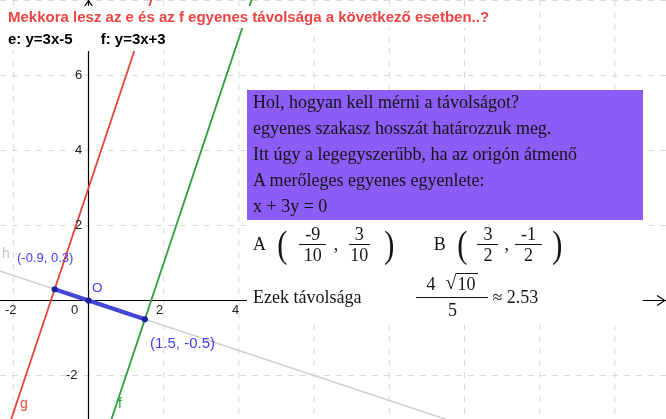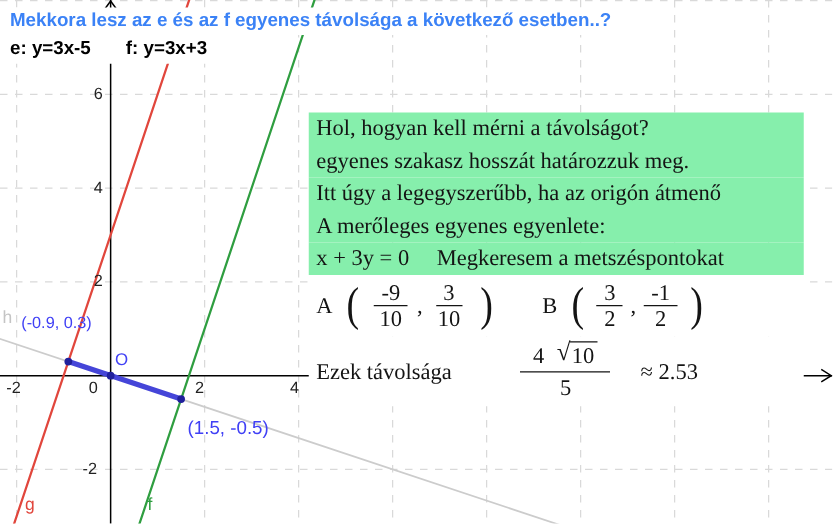--- a/index.html
+++ b/index.html
@@ -4,46 +4,46 @@
 <style>
   html,body{margin:0;padding:0;background:#fff;}
   #app{position:relative;width:666px;height:419px;background:#fff;overflow:hidden;
        font-family:"Liberation Sans",sans-serif;}
   #graph-svg{position:absolute;left:0;top:0;}
   
   .glabel{position:absolute;white-space:nowrap;line-height:1;}
   
   #title-wrap{position:absolute;left:0;top:6px;}
   .title-line{display:table;background:#fff;padding:2px 8px 3px 8px;
-              font-weight:bold;font-size:15px;color:#3b82f6;white-space:nowrap;}
+              font-weight:bold;font-size:15px;color:#ef4444;white-space:nowrap;}
   #title-line2{display:flex;gap:28px;width:max-content;background:#fff;
                padding:2px 8px 4px 8px;font-weight:bold;font-size:15px;}
   
   #solution{position:absolute;left:247px;top:90px;width:396px;box-sizing:border-box;
             font-family:"Liberation Serif",serif;font-size:18px;color:#141414;}
-  .srow{background:#86efac;padding:2px 6px 3px 6px;line-height:21px;white-space:nowrap;}
+  .srow{background:#8b5cf6;padding:2px 6px 3px 6px;line-height:21px;white-space:nowrap;}
   .srow-eq{display:flex;gap:22px;}
   .mrow{display:flex;align-items:center;background:#fff;padding:4px 6px;}
   .paren{font-size:38px;line-height:0.95;display:inline-block;transform:scaleX(0.8);
          font-weight:400;color:#141414;}
   .lp{margin:0 4px 0 10px;} .rp{margin:0 2px 0 4px;}
   .frac{display:inline-flex;flex-direction:column;align-items:center;line-height:20px;margin:0 5px;}
   .fnum{border-bottom:1.3px solid #141414;padding:0 6px;}
   .fden{padding:0 6px;}
   .comma{align-self:center;padding:0 1px;}
   .bgroup{display:flex;align-items:center;margin-left:36px;}
   .agroup{display:flex;align-items:center;}
   .bigfrac{display:inline-flex;flex-direction:column;align-items:center;margin-left:55px;line-height:21px;}
   .bignum{display:inline-flex;align-items:flex-end;gap:10px;border-bottom:1.3px solid #141414;
           padding:0 10px 2px 10px;}
   .bigden{padding-top:2px;}
   .sqrtwrap{display:inline-flex;align-items:flex-start;}
   .sqsign{font-size:20px;line-height:1;position:relative;top:-1px;}
   .radicand{border-top:1.5px solid #141414;padding:0 3px 0 1px;}
-  .approx{margin-left:24px;}
+  .approx{margin-left:4px;}
 </style>
 </head>
 <body>
 
 <div id="app">
 
   <svg id="graph-svg" width="666" height="419" viewBox="0 0 666 419">
       <line x1="13.299999999999997" y1="0" x2="13.299999999999997" y2="419" stroke="#d9d9d9" stroke-width="1" stroke-dasharray="6,6"></line>
       <line x1="163.7" y1="0" x2="163.7" y2="419" stroke="#d9d9d9" stroke-width="1" stroke-dasharray="6,6"></line>
       <line x1="238.9" y1="0" x2="238.9" y2="419" stroke="#d9d9d9" stroke-width="1" stroke-dasharray="6,6"></line>
@@ -96,21 +96,20 @@
   </div>
 
   <div id="solution">
     <div class="srow">Hol, hogyan kell mérni a távolságot?</div>
     <div class="srow">egyenes szakasz hosszát határozzuk meg.</div>
     <div class="srow">Itt úgy a legegyszerűbb, ha az origón átmenő</div>
     <div class="srow">A merőleges egyenes egyenlete:</div>
 
     <div class="srow srow-eq">
       <span>x + 3y = 0</span>
-      <span>Megkeresem a metszéspontokat</span>
     </div>
 
     <div class="mrow">
       <span class="agroup">
         <span>A</span>
         <span class="paren lp">(</span>
         <span class="frac">
           <span class="fnum">-9</span>
           <span class="fden">10</span>
         </span>

